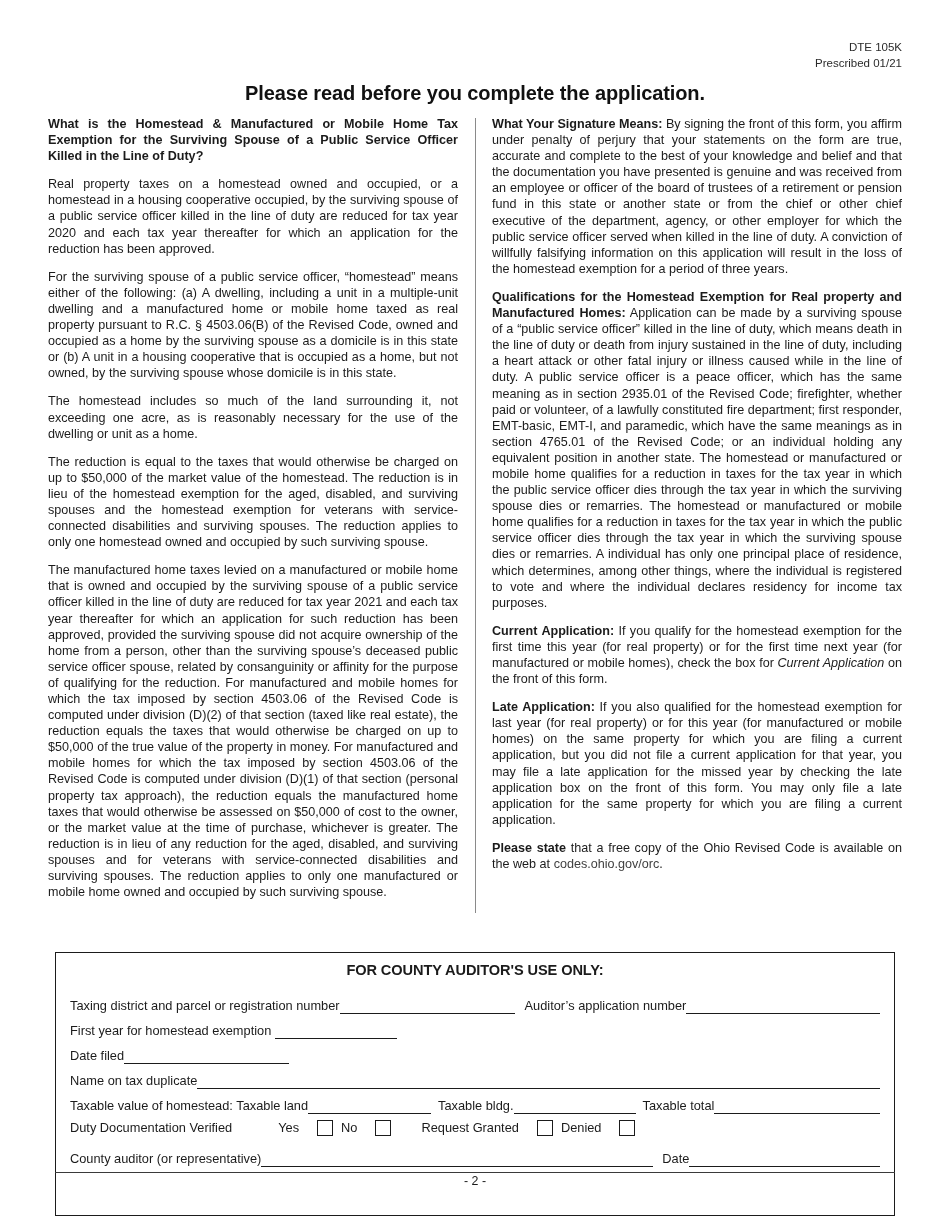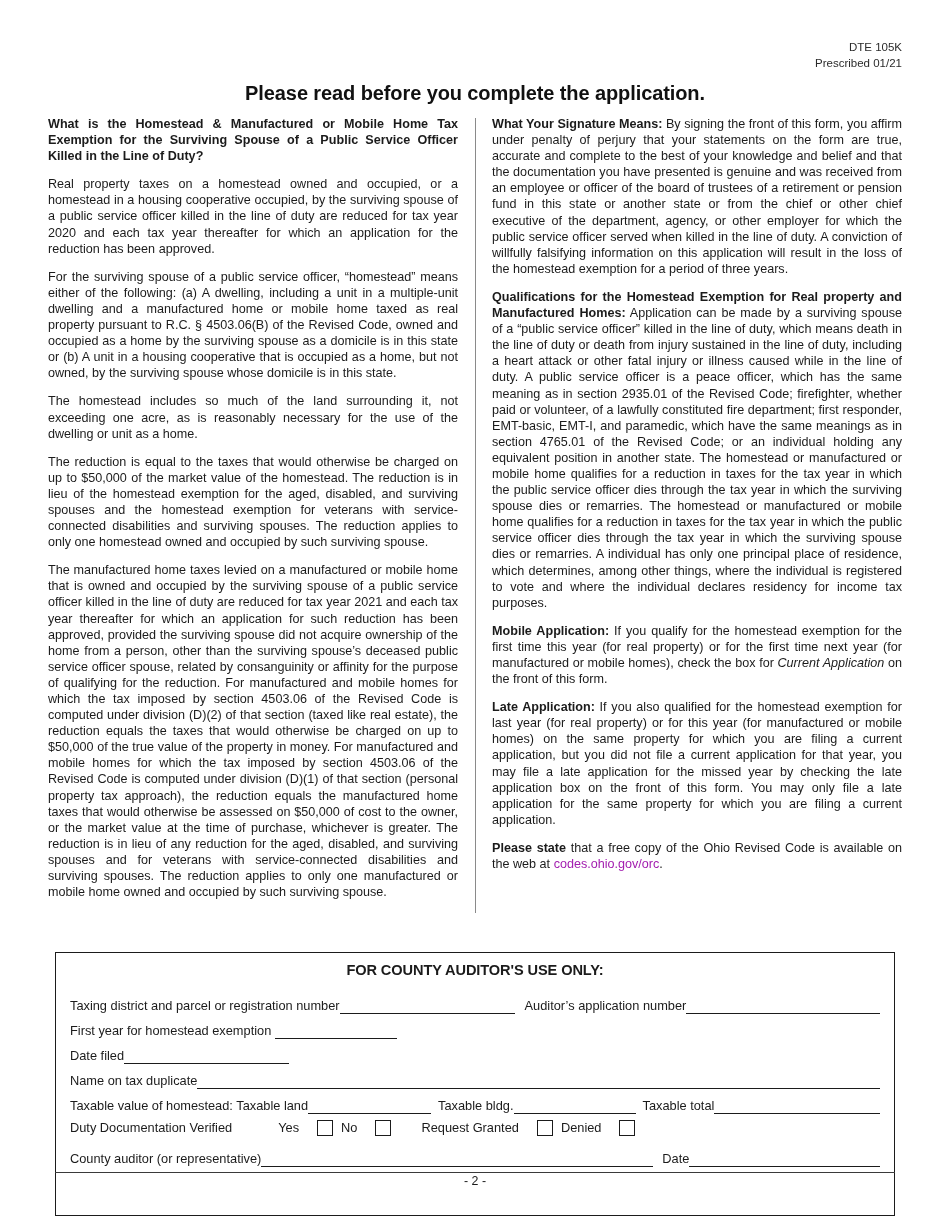--- a/index.html
+++ b/index.html
@@ -71,21 +71,21 @@
     background: #8a8a8a;
     margin: 2px 16px 0 17px;
     min-height: 795px;
   }
   .col p {
     margin: 0 0 12px 0;
   }
   .col p:last-child { margin-bottom: 0; }
   b, strong { font-weight: bold; }
   i, em { font-style: italic; }
-  .link { color: #a21caf; }
+  .link { color: #404040; }
 
   
   .auditor-box {
     position: absolute;
     left: 55px;
     top: 952px;
     width: 840px;
     height: 264px;
     box-sizing: border-box;
     border: 1.6px solid #1b1b1b;
@@ -165,21 +165,21 @@
       <p>The homestead includes so much of the land surrounding it, not exceeding one acre, as is reasonably necessary for the use of the dwelling or unit as a home.</p>
       <p>The reduction is equal to the taxes that would otherwise be charged on up to $50,000 of the market value of the homestead. The reduction is in lieu of the homestead exemption for the aged, disabled, and surviving spouses and the homestead exemption for veterans with service-connected disabilities and surviving spouses.  The reduction applies to only one homestead owned and occupied by such surviving spouse.</p>
       <p>The manufactured home taxes levied on a manufactured or mobile home that is owned and occupied by the surviving spouse of a public service officer killed in the line of duty are reduced for tax year 2021 and each tax year thereafter for which an application for such reduction has been approved, provided the surviving spouse did not acquire ownership of the home from a person, other than the surviving spouse’s deceased public service officer spouse, related by consanguinity or affinity for the purpose of qualifying for the reduction.  For manufactured and mobile homes for which the tax imposed by section 4503.06 of the Revised Code is computed under division (D)(2) of that section (taxed like real estate), the reduction equals the taxes that would otherwise be charged on up to $50,000 of the true value of the property in money.     For manufactured and mobile homes for which the tax imposed by section 4503.06 of the Revised Code is computed under division (D)(1) of that section (personal property tax approach), the reduction equals the manufactured home taxes that would otherwise be assessed on $50,000 of cost to the owner, or the market value at the time of purchase, whichever is greater.  The reduction is in lieu of any reduction for the aged, disabled, and surviving spouses and for veterans with service-connected disabilities and surviving spouses.  The reduction applies to only one manufactured or mobile home owned and occupied by such surviving spouse.</p>
     </div>
 
     <div class="divider"></div>
 
     <div class="col col-right">
       <p><b>What Your Signature Means:</b><span> By signing the front of this form, you affirm under penalty of perjury that your statements on the form are true, accurate and complete to the best of your knowledge and belief and that the documentation you have presented  is genuine and was received from an employee or officer of the board of trustees of a retirement or pension fund in this state or another state or from the chief or other chief executive of the department, agency, or other employer for which the public service officer served when killed in the line of duty. A conviction of willfully falsifying information on this application will result in the loss of the homestead exemption for a period of three years.</span></p>
       <p><b>Qualifications for the Homestead Exemption for Real property and Manufactured Homes:</b><span> Application can be made by a surviving spouse of a “public service officer” killed in the line of duty, which means death in the line of duty or death from injury sustained in the line of duty, including a heart attack or other fatal injury or illness caused while in the line of duty.  A public service officer is a peace officer, which has the same meaning as in section 2935.01 of the Revised Code; firefighter, whether paid or volunteer, of a lawfully constituted fire department;  first responder, EMT-basic, EMT-I, and paramedic, which have the same meanings as in section 4765.01 of the Revised Code; or an individual holding any equivalent position in another state. The homestead or manufactured or mobile home qualifies for a reduction in taxes for the tax year in which the public service officer dies through the tax year in which the surviving spouse dies or remarries. The homestead or manufactured or mobile home qualifies for a reduction in taxes for the tax year in which the public service officer dies through the tax year in which the surviving spouse dies or remarries.  A individual has only one principal place of residence, which determines, among other things, where the individual is registered to vote and where the individual declares residency for income tax purposes.</span></p>
-      <p><b>Mobile Application:</b><span> If you qualify for the homestead exemption for the first time this year (for real property) or for the first time next year (for manufactured or mobile homes), check the box for </span><i>Current Application</i><span> on the front of this form.</span></p>
+      <p><b>Current Application:</b><span> If you qualify for the homestead exemption for the first time this year (for real property) or for the first time next year (for manufactured or mobile homes), check the box for </span><i>Current Application</i><span> on the front of this form.</span></p>
       <p><b>Late Application:</b><span> If you also qualified for the homestead exemption for last year (for real property) or for this year (for manufactured or mobile homes) on the same property for which you are filing a current application, but you did not file a current application for that year, you may file a late application for the missed year by checking the late application box on the front of this form. You may only file a late application for the same property for which you are filing a current application.</span></p>
       <p><b>Please state</b><span> that a free copy of the Ohio Revised Code is available on the web at </span><span class="link">codes.ohio.gov/orc</span><span>.</span></p>
     </div>
   </div>
 
   <div class="auditor-box">
     <div class="auditor-title">FOR COUNTY AUDITOR'S USE ONLY:</div>
 
     <div class="arow">
       <span class="lbl">Taxing district and parcel or registration number</span>

